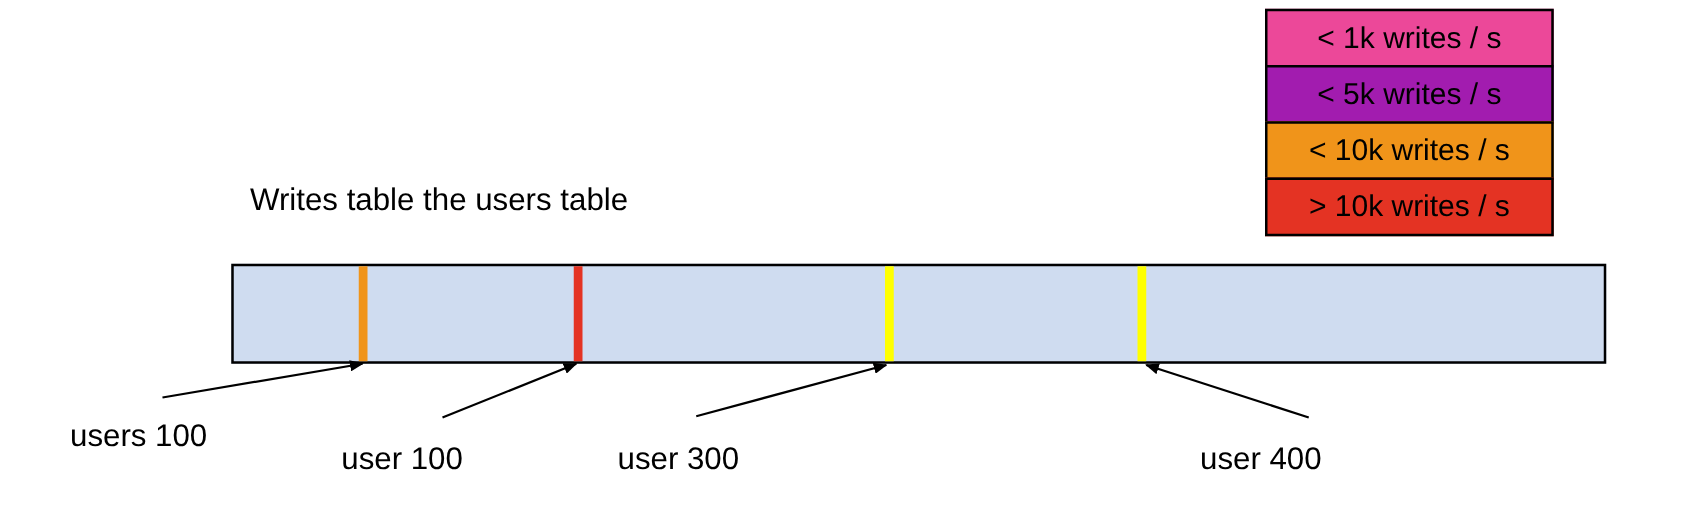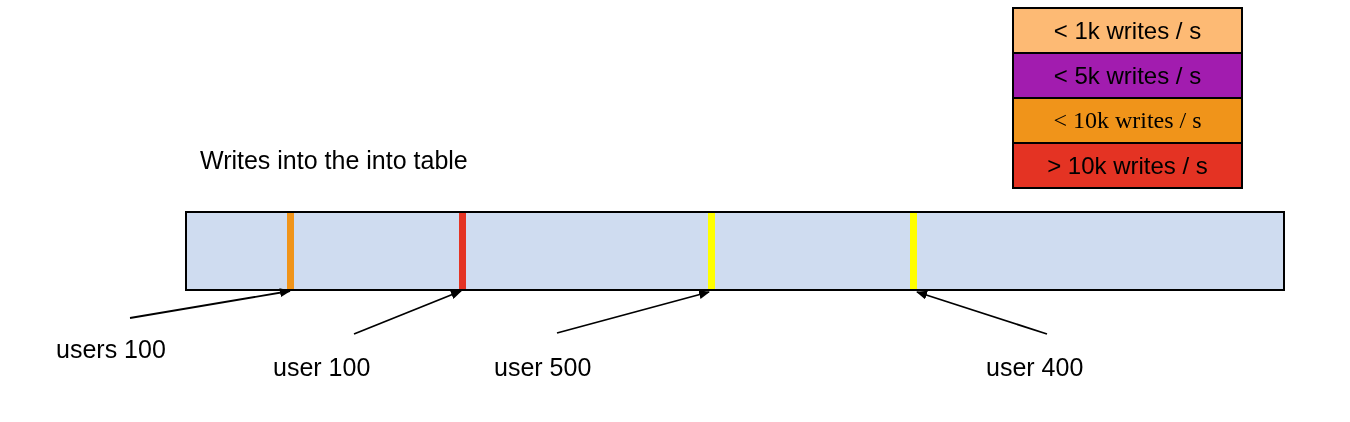--- a/index.html
+++ b/index.html
@@ -65,37 +65,37 @@
     pointer-events: none;
   }
   .callout {
     position: absolute;
     font-size: 25px;
     white-space: nowrap;
   }
   .callout.c1 { left: 56px;  top: 335px; }
   .callout.c2 { left: 273px; top: 353px; }
   .callout.c3 { left: 494px; top: 353px; }
-  .callout.c4 { left: 986px; top: 353px; }
+  .callout.c4 { left: 960px; top: 353px; }
 </style>
 </head>
 <body>
 
 <div class="canvas">
 
-  <div class="title">Writes into the into table</div>
+  <div class="title">Writes table the users table</div>
 
   <div class="legend">
-    <div class="legend-row first" style="background-color: #fdba74;">
+    <div class="legend-row first" style="background-color: #ec4899;">
       <span>&lt; 1k writes / s</span>
     </div>
     <div class="legend-row" style="background-color: #a21caf;">
       <span>&lt; 5k writes / s</span>
     </div>
-    <div class="legend-row" style="background-color: rgb(240, 148, 26); font-family: Liberation Serif, serif;">
+    <div class="legend-row" style="background-color: rgb(240, 148, 26);">
       <span>&lt; 10k writes / s</span>
     </div>
     <div class="legend-row" style="background-color: rgb(228, 51, 35); align-items: center;">
       <span>&gt; 10k writes / s</span>
     </div>
   </div>
 
   <div class="bar" style="background-color: rgb(207, 220, 240);">
     <div class="marker m1" style="background-color: rgb(240, 148, 26);"></div>
     <div class="marker m2" style="background-color: rgb(228, 51, 35);"></div>
@@ -110,16 +110,16 @@
       </marker>
     </defs>
     <line x1="130" y1="318" x2="290" y2="291" stroke="#000000" stroke-width="1.8" marker-end="url(#ah)"></line>
     <line x1="354" y1="334" x2="461" y2="291" stroke="#000000" stroke-width="1.8" marker-end="url(#ah)"></line>
     <line x1="557" y1="333" x2="709" y2="292" stroke="#000000" stroke-width="1.8" marker-end="url(#ah)"></line>
     <line x1="1047" y1="334" x2="917" y2="292" stroke="#000000" stroke-width="1.8" marker-end="url(#ah)"></line>
   </svg>
 
   <span class="callout c1">users 100</span>
   <span class="callout c2">user 100</span>
-  <span class="callout c3">user 500</span>
+  <span class="callout c3">user 300</span>
   <span class="callout c4">user 400</span>
 
 </div>
 
 </body></html>

